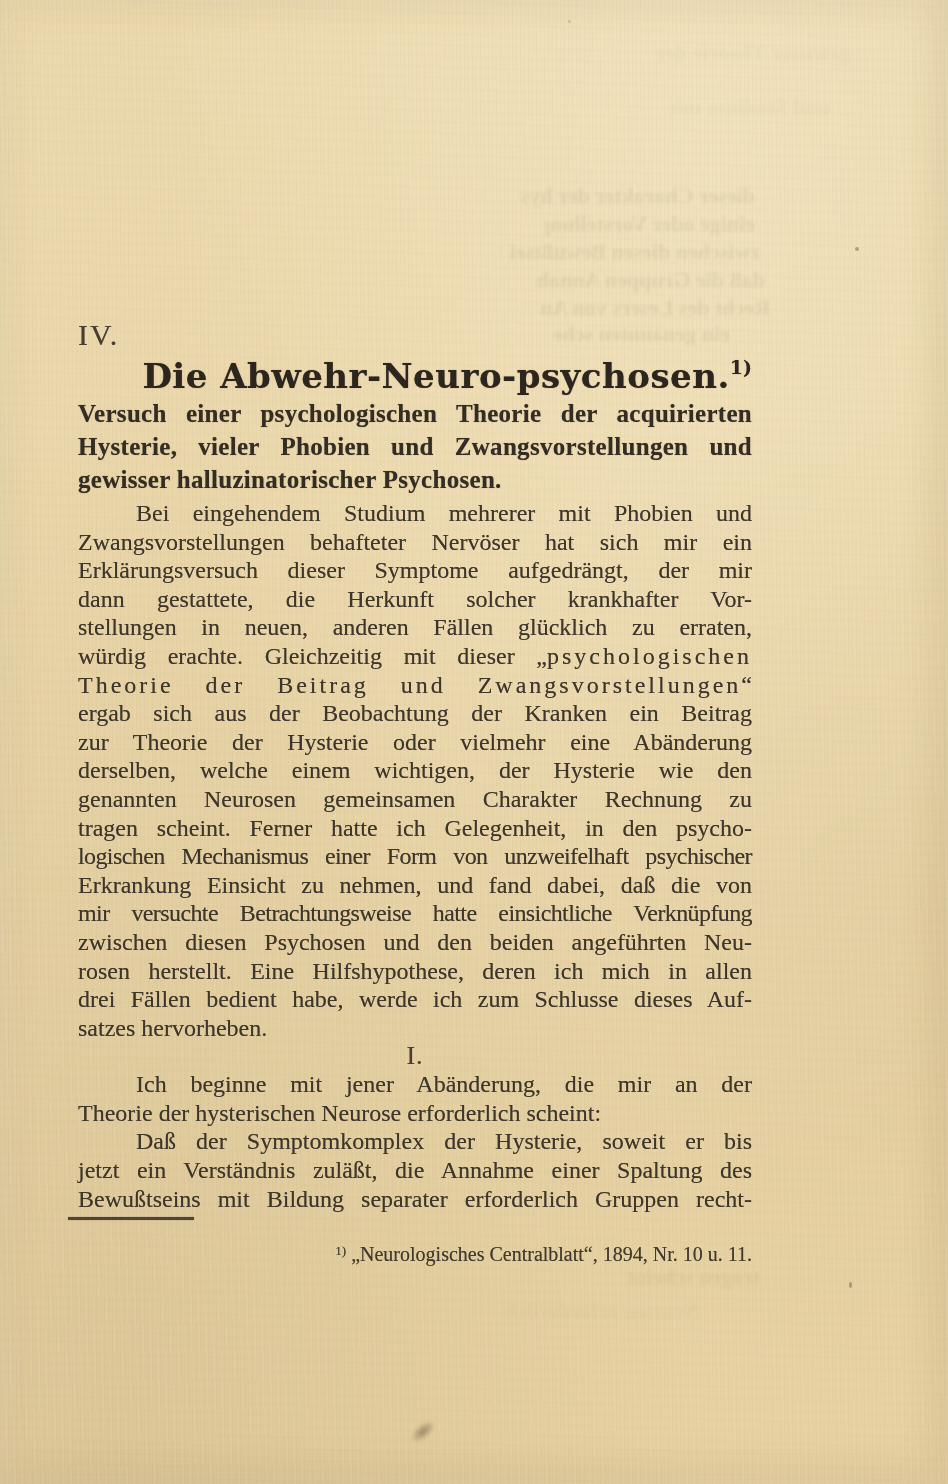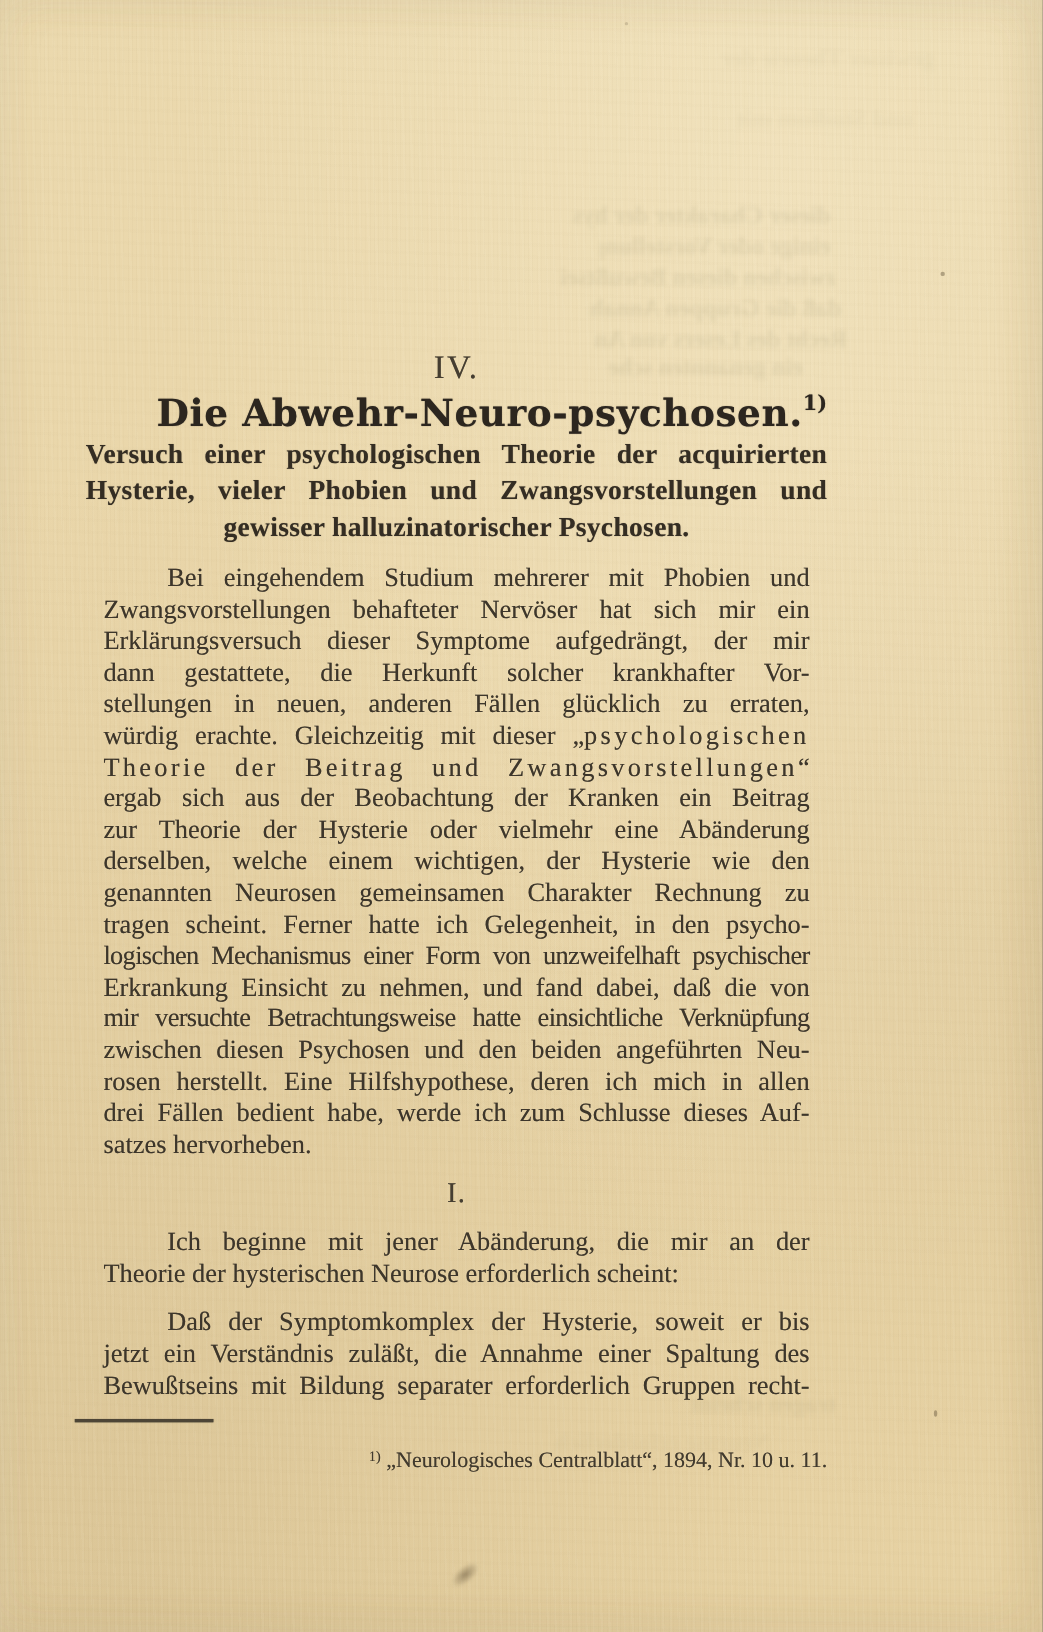--- a/index.html
+++ b/index.html
@@ -23,38 +23,38 @@
       repeating-linear-gradient(90deg, rgba(120,95,50,0.028) 0 1px, rgba(0,0,0,0) 1px 4px),
       repeating-linear-gradient(88deg, rgba(255,250,230,0.05) 0 2px, rgba(0,0,0,0) 2px 7px),
       repeating-linear-gradient(2deg, rgba(120,95,50,0.012) 0 3px, rgba(0,0,0,0) 3px 11px);
   }
   .content{
     position:absolute; left:78px; top:318px; width:674px;
     color:#3d362b;
     text-shadow:0 0 .6px rgba(61,54,43,.55);
   }
   .secnum{
-    font-size:30px; line-height:34px; text-align:center; letter-spacing:2px;
+    font-size:30px; line-height:34px; letter-spacing:2px;
     color:#463e31;
   }
   .title{
     margin:3px 0 0 0; font-family:"DejaVu Serif", serif; font-weight:bold;
     font-size:34px; line-height:42px; text-align:right; color:#2c261f;
     text-shadow:0 0 .9px rgba(44,38,31,.6); letter-spacing:.5px;
   }
   .title sup{font-size:19px; line-height:0; vertical-align:14px; letter-spacing:0;}
   .subtitle{margin-top:0;}
   .subline{
     font-weight:bold; font-size:25px; line-height:33px; color:#342d23;
     text-shadow:0 0 .8px rgba(52,45,35,.55); letter-spacing:.3px;
   }
   .subline.justify{text-align:justify; text-align-last:justify;}
-  .subline.center{text-align:center;}
+  .subline.center{text-align:left;}
   #body-blocks{margin-top:3px;}
-  .para{margin:16px;}
+  .para{margin:0;}
   .line{
     font-size:24px; line-height:28.6px;
     text-align:justify; text-align-last:justify;
     white-space:normal;
   }
   .line.indent{text-indent:58px;}
   .line.end{text-align-last:left;}
   .line.tight{letter-spacing:-0.6px; word-spacing:-2.5px;}
   .sp{letter-spacing:3px;}
   .subheading{

